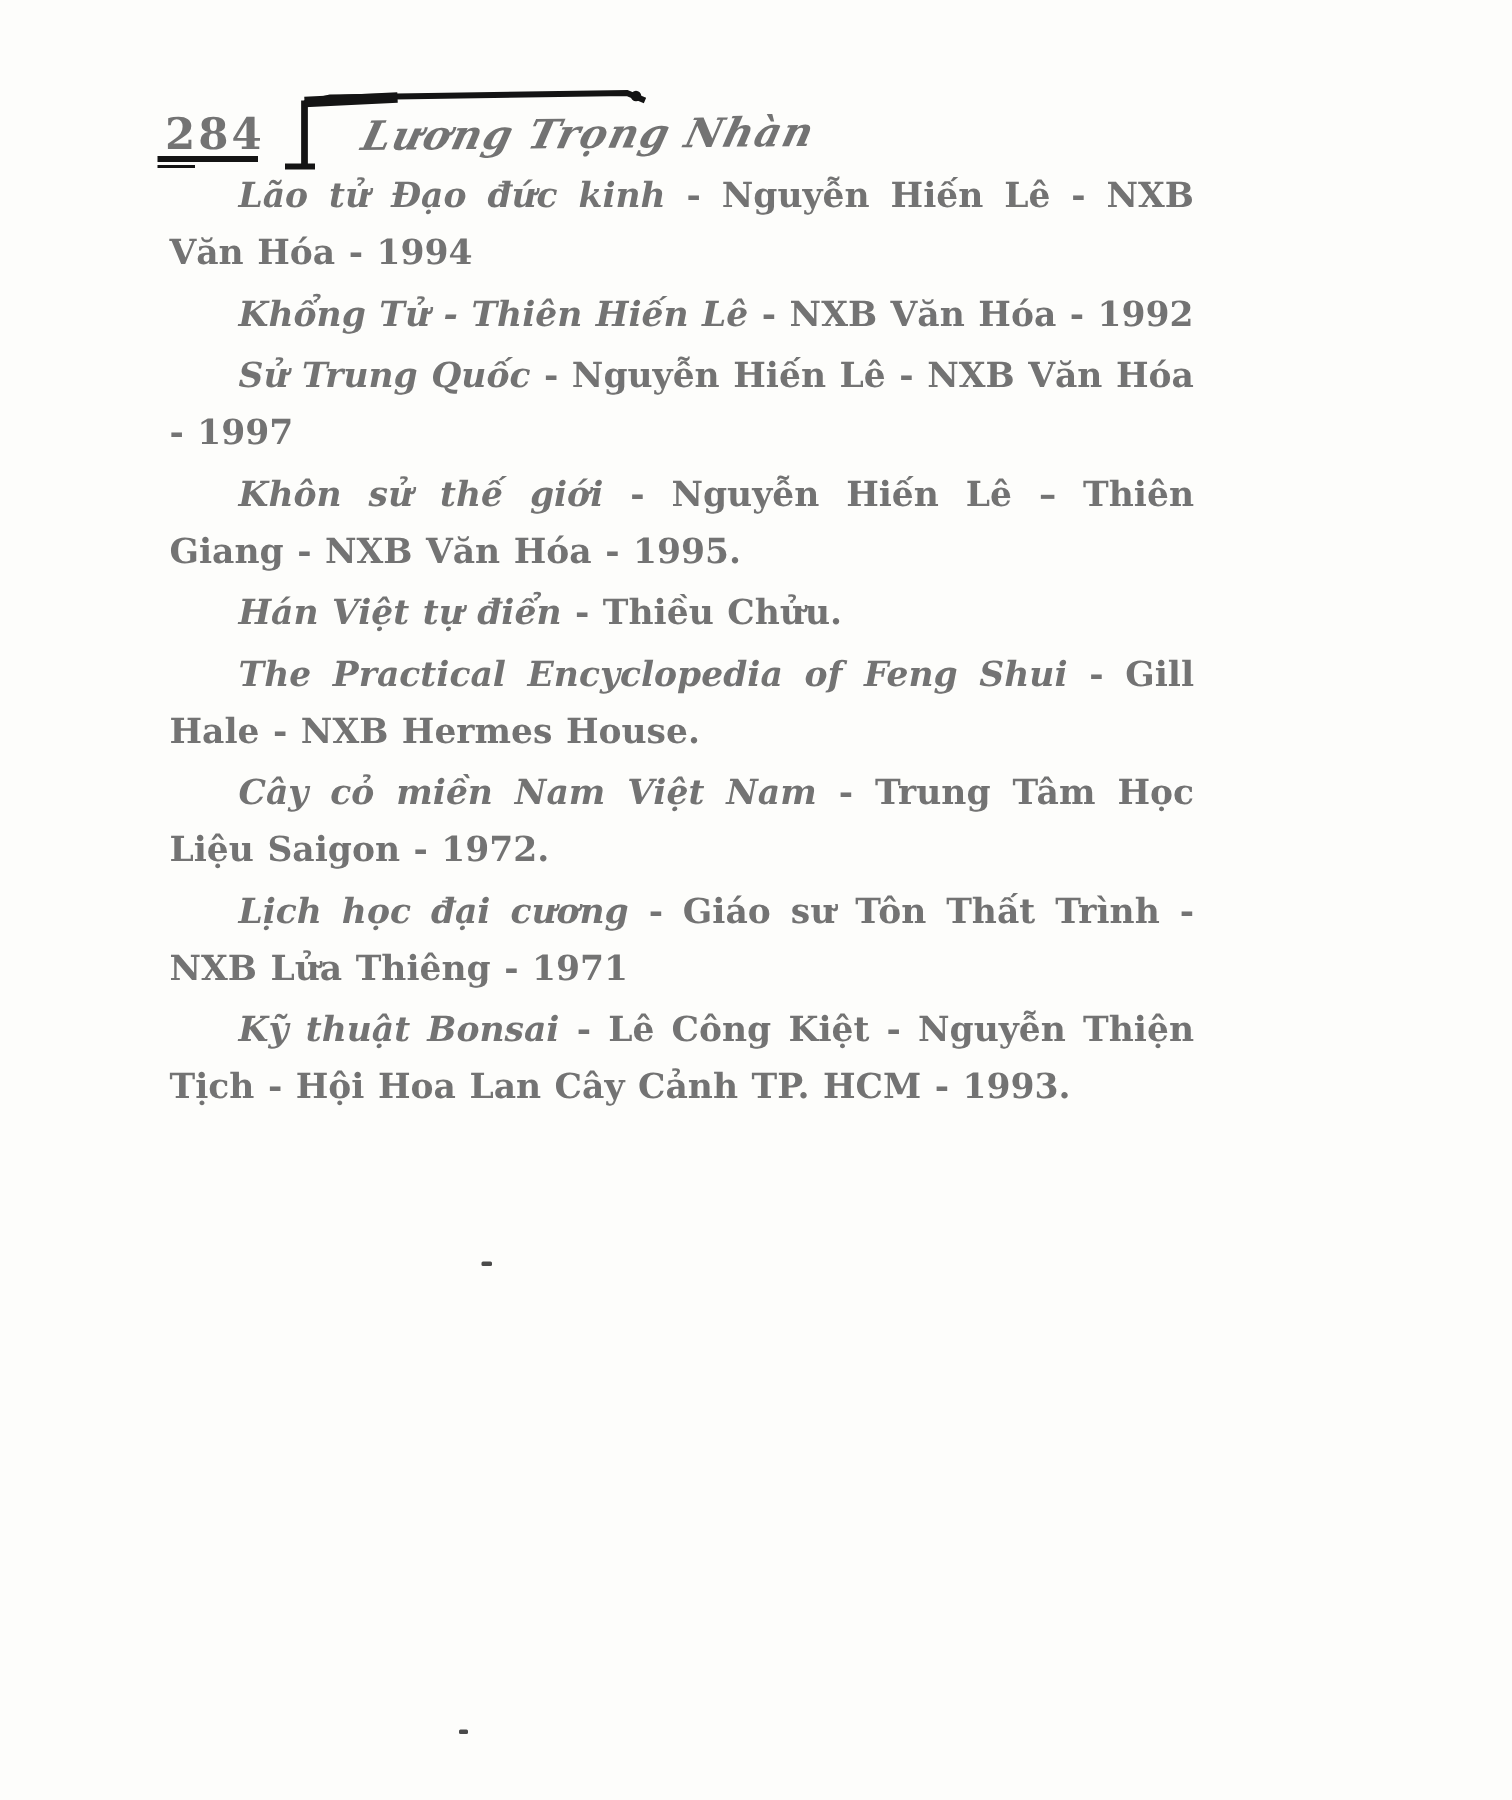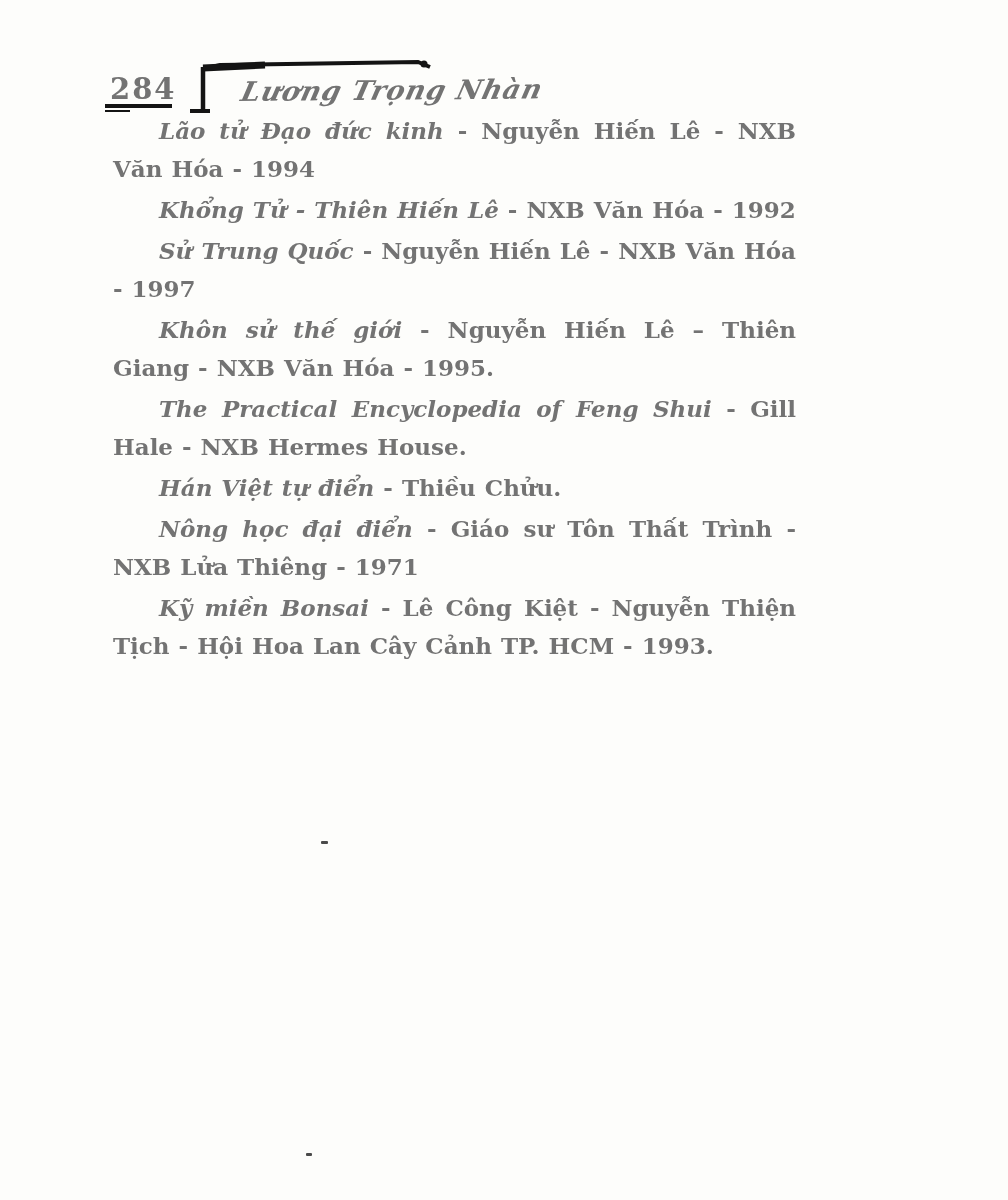--- a/index.html
+++ b/index.html
@@ -67,22 +67,23 @@
     <circle cx="324" cy="8" r="3.5" fill="#141414"></circle>
   </svg>
 
   <div class="signature">Lương Trọng Nhàn</div>
 
   <div class="content">
     <p class="entry"><span class="t-italic">Lão tử Đạo đức kinh</span><span> - Nguyễn Hiến Lê - NXB Văn Hóa - 1994</span></p>
     <p class="entry"><span class="t-italic">Khổng Tử - Thiên Hiến Lê</span><span> - NXB Văn Hóa - 1992</span></p>
     <p class="entry"><span class="t-italic">Sử Trung Quốc</span><span> - Nguyễn Hiến Lê - NXB Văn Hóa - 1997</span></p>
     <p class="entry"><span class="t-italic">Khôn sử thế giới</span><span> - Nguyễn Hiến Lê – Thiên Giang - NXB Văn Hóa - 1995.</span></p>
+    <p class="entry"><span class="t-italic">Hán Việt tự điển</span><span> - Thiều Chửu.</span></p>
     <p class="entry"><span class="t-italic">The Practical Encyclopedia of Feng Shui</span><span> - Gill Hale - NXB Hermes House.</span></p>
-    <p class="entry"><span class="t-italic">Hán Việt tự điển</span><span> - Thiều Chửu.</span></p>
-    <p class="entry"><span class="t-italic">Nông học đại điển</span><span> - Giáo sư Tôn Thất Trình - NXB Lửa Thiêng - 1971</span></p>
-    <p class="entry"><span class="t-italic">Kỹ miền Bonsai</span><span> - Lê Công Kiệt - Nguyễn Thiện Tịch - Hội Hoa Lan Cây Cảnh TP. HCM - 1993.</span></p>
+    <p class="entry"><span class="t-italic">Cây cỏ miền Nam Việt Nam</span><span> - Trung Tâm Học Liệu Saigon - 1972.</span></p>
+    <p class="entry"><span class="t-italic">Lịch học đại cương</span><span> - Giáo sư Tôn Thất Trình - NXB Lửa Thiêng - 1971</span></p>
+    <p class="entry"><span class="t-italic">Kỹ thuật Bonsai</span><span> - Lê Công Kiệt - Nguyễn Thiện Tịch - Hội Hoa Lan Cây Cảnh TP. HCM - 1993.</span></p>
   </div>
 
   <div class="speck speck-a"></div>
   <div class="speck speck-b"></div>
 
 </div>
 
 </body></html>

